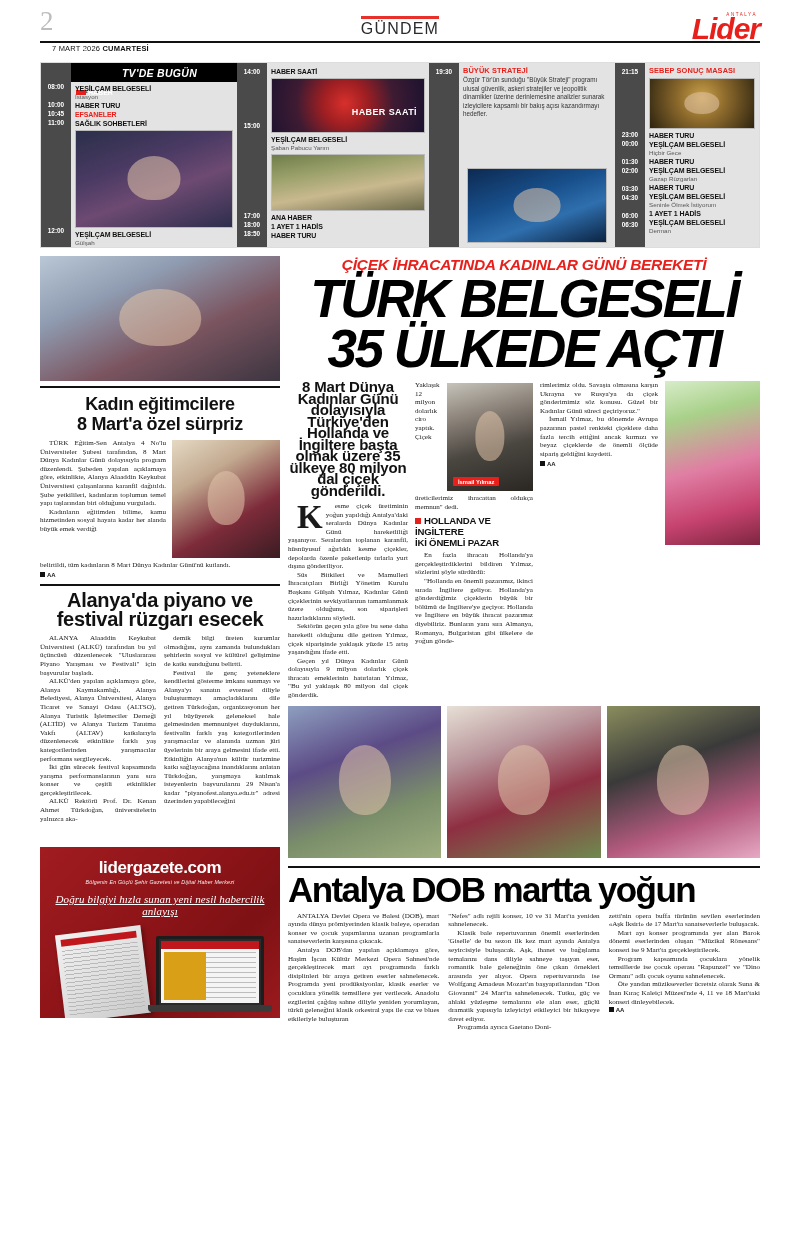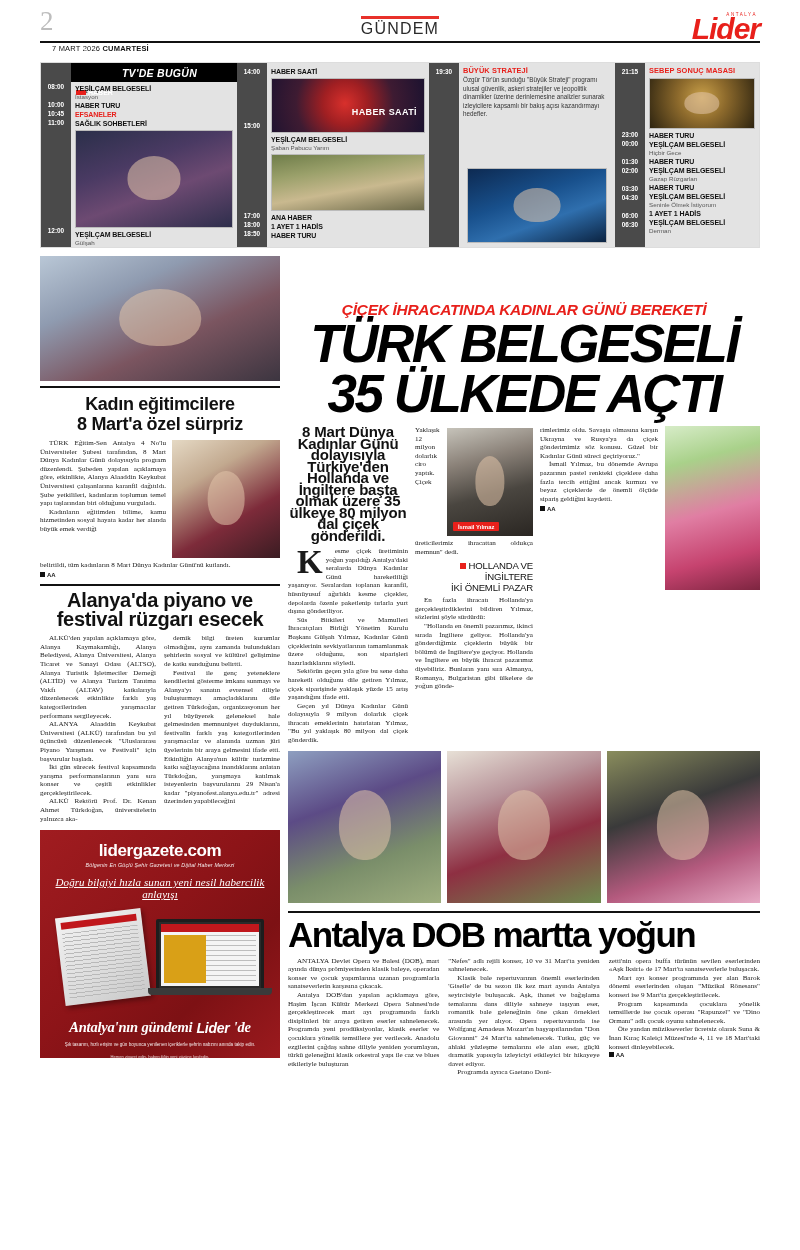--- a/index.html
+++ b/index.html
@@ -113,21 +113,21 @@
   }
   .imgcap {
     position:absolute; left:6px; bottom:5px; background:#e8201b; color:#fff;
     font-family:"Liberation Sans", sans-serif; font-weight:bold; font-size:5.8px;
     padding:1.5px 5px; border-radius:1px;
   }
 
   
   .body-wrap { margin:8px 40px 0 40px; display:flex; gap:8px; }
   .col-left  { width:240px; flex:0 0 240px; }
-  .col-right { flex:1; min-width:0;margin-top:45px; }
+  .col-right { flex:1; min-width:0; }
 
   .hline { height:2px; background:#111; margin:0 0 4px 0; }
 
   
   .lead-photo { height:125px; width:100%; }
   .l-head {
     font-family:"Liberation Sans", sans-serif; font-weight:bold;
     font-size:18px; line-height:20px; text-align:center; color:#111;
     margin:6px 0 5px 0; letter-spacing:-.3px;
   }
@@ -138,21 +138,21 @@
   }
   .bodytext {
     font-family:"Liberation Serif", serif; font-size:7.1px; line-height:8.6px;
     text-align:justify; color:#1a1a1a; hyphens:auto;
   }
   .bodytext p { margin:0 0 0 0; text-indent:9px; }
   .inline-photo { float:right; width:108px; height:118px; margin:1px 0 3px 6px; }
 
   
   .adbox {
-    margin-top:7px; height:228px; position:relative; overflow:hidden;
+    margin-top:24px; height:171px; position:relative; overflow:hidden;
     background:linear-gradient(135deg,#a01c20 0%,#8d1418 45%,#7d1114 70%,#9b1a1e 100%);
     color:#fff; text-align:center;
   }
   .ad-url {
     font-family:"Liberation Sans", sans-serif; font-weight:bold; font-size:17px;
     letter-spacing:-.4px; padding-top:11px;
   }
   .ad-sub { font-family:"Liberation Sans", sans-serif; font-style:italic; font-size:5.3px; opacity:.92; margin-top:1px; letter-spacing:.2px;}
   .ad-tag { font-family:"Liberation Serif", serif; font-style:italic; font-size:11px; margin-top:8px; letter-spacing:.1px;text-decoration:underline; }
   .ad-visual { position:relative; height:108px; margin:5px 14px 0 14px; }
@@ -215,22 +215,22 @@
   .hero-photo { height:164px; width:100%; }
 
   .dropcap-p { position:relative; }
   .dropcap-p::first-letter {
     font-family:"Liberation Serif", serif; font-weight:bold;
     font-size:33px; line-height:26px; float:left; padding:2px 3px 0 0;
   }
   .ismail-photo { float:right; width:86px; height:108px; margin:2px 0 3px 5px; position:relative; }
 
   .subhead-red {
-    font-family:"Liberation Sans", sans-serif; font-weight:normal;
-    font-size:9.6px; line-height:11px; color:#111; margin:4px 0 3px 0; letter-spacing:-.2px;text-align:right;
+    font-family:"Liberation Sans", sans-serif; font-weight:bold;
+    font-size:9.6px; line-height:11px; color:#111; margin:4px 0 3px 0; letter-spacing:-.2px;
   }
   .subhead-red .bullet { display:inline-block; width:6px; height:6px; background:#e8201b; margin-right:3px; }
 
   .trio { display:flex; gap:6px; margin-top:6px; }
   .trio .tp { flex:1; height:152px; }
 
   .aa { font-family:"Liberation Sans", sans-serif; font-weight:bold; font-size:6px; }
   .aa .sq { display:inline-block; width:5px; height:5px; background:#111; margin-right:2px; }
 
   
@@ -421,22 +421,22 @@
         <p style="text-indent:0;margin-top:1px;" class="aa"><span class="sq"></span><span>AA</span></p>
       </div>
 
       <div class="hline" style="margin-top:5px;"></div>
       <div class="l-head-2">
         <span>Alanya'da piyano ve</span><br>
         <span>festival rüzgarı esecek</span>
       </div>
       <div style="display:flex;gap:8px;">
         <div class="bodytext" style="flex:1;min-width:0;">
+          <p>ALANYA Alaaddin Keykubat Üniversitesi (ALKÜ) tarafından bu yıl üçüncüsü düzenlenecek "Uluslararası Piyano Yarışması ve Festivali" için başvurular başladı.</p>
           <p>ALKÜ'den yapılan açıklamaya göre, Alanya Kaymakamlığı, Alanya Belediyesi, Alanya Üniversitesi, Alanya Ticaret ve Sanayi Odası (ALTSO), Alanya Turistik İşletmeciler Derneği (ALTİD) ve Alanya Turizm Tanıtma Vakfı (ALTAV) katkılarıyla düzenlenecek etkinlikte farklı yaş kategorilerinden yarışmacılar performans sergileyecek.</p>
-          <p>ALANYA Alaaddin Keykubat Üniversitesi (ALKÜ) tarafından bu yıl üçüncüsü düzenlenecek "Uluslararası Piyano Yarışması ve Festivali" için başvurular başladı.</p>
           <p>İki gün sürecek festival kapsamında yarışma performanslarının yanı sıra konser ve çeşitli etkinlikler gerçekleştirilecek.</p>
           <p>ALKÜ Rektörü Prof. Dr. Kenan Ahmet Türkdoğan, üniversitelerin yalnızca aka-</p>
         </div>
         <div class="bodytext" style="flex:1;min-width:0;">
           <p>demik bilgi üreten kurumlar olmadığını, aynı zamanda bulundukları şehirlerin sosyal ve kültürel gelişimine de katkı sunduğunu belirtti.</p>
           <p>Festival ile genç yeteneklere kendilerini gösterme imkanı sunmayı ve Alanya'yı sanatın evrensel diliyle buluşturmayı amaçladıklarını dile getiren Türkdoğan, organizasyonun her yıl büyüyerek geleneksel hale gelmesinden memnuniyet duyduklarını, festivalin farklı yaş kategorilerinden yarışmacılar ve alanında uzman jüri üyelerinin bir araya gelmesini ifade etti. Etkinliğin Alanya'nın kültür turizmine katkı sağlayacağına inandıklarını anlatan Türkdoğan, yarışmaya katılmak isteyenlerin başvurularını 29 Nisan'a kadar "piyanofest.alanya.edu.tr" adresi üzerinden yapabileceğini</p>
         </div>
       </div>
 
       <div class="adbox">

